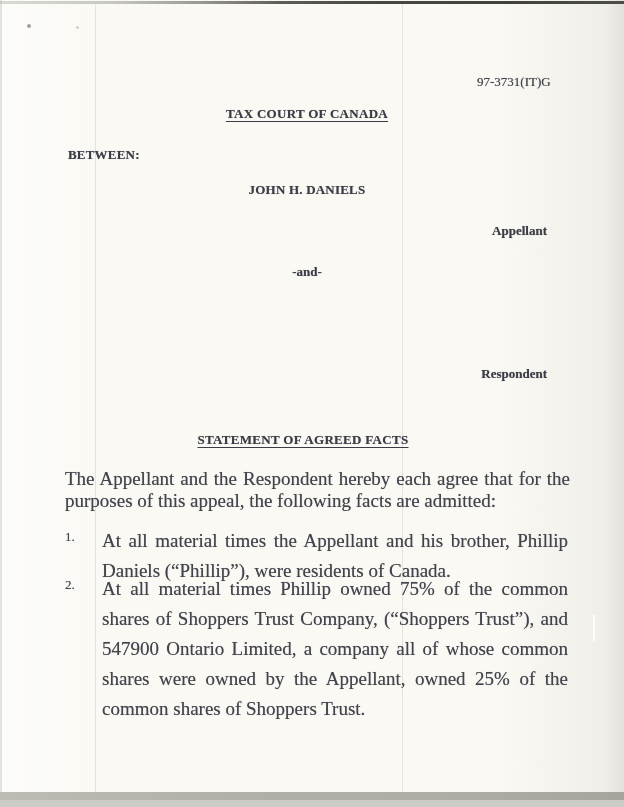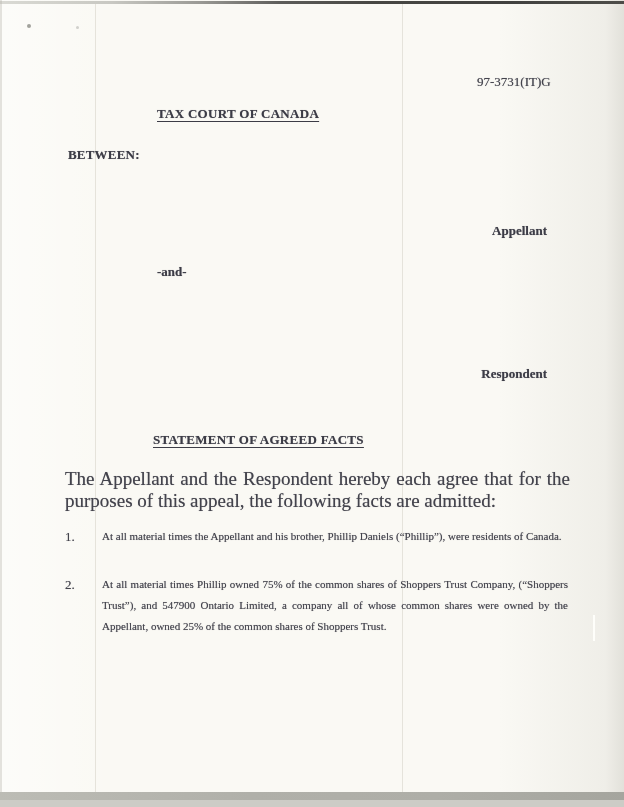--- a/index.html
+++ b/index.html
@@ -27,21 +27,21 @@
     color: #43434c;
     text-shadow: 0 0 0.7px rgba(62,62,74,0.55);
     white-space: nowrap;
   }
   .b { font-weight: bold; color: #3c3c46; }
   .u {
     text-decoration: underline;
     text-decoration-thickness: 1.3px;
     text-underline-offset: 3px;
   }
-  .center { text-align: left; }
+  .center { text-align: center; }
   .right { text-align: right; }
   .flow {
     position: absolute;
     font-size: 19px;
     text-align: justify;
     text-shadow: 0 0 0.7px rgba(62,62,74,0.55);
     white-space: normal;
   }
   .intro { line-height: 21.5px; }
   .fact {
@@ -51,22 +51,22 @@
   }
   .fact-num {
     width: 37px;
     flex: 0 0 37px;
     font-size: 13px;
     text-shadow: 0 0 0.7px rgba(62,62,74,0.55);
   }
   .fact-body {
     width: 466px;
     flex: 0 0 466px;
-    font-size: 11px;
-    line-height: 21px;
+    font-size: 19px;
+    line-height: 30px;
     text-align: justify;
     text-shadow: 0 0 0.7px rgba(62,62,74,0.55);
   }
   .fact .fact-num { line-height: 22.5px; }
   
   .edge-top {
     position: absolute;
     left: 0; top: 1px;
     width: 624px; height: 3px;
     background: linear-gradient(to right,
@@ -129,20 +129,21 @@
   <div class="scratch"></div>
   <div class="edge-bottom-band"></div>
   <div class="edge-bottom-foot"></div>
 
   <div class="txt" style="left:477px; top:74px;">97-3731(IT)G</div>
 
   <div class="txt b u center" style="left:157px; top:106px; width:300px; letter-spacing:0.3px;">TAX COURT OF CANADA</div>
 
   <div class="txt b" style="left:68px; top:147px; letter-spacing:0.2px;">BETWEEN:</div>
 
+  <div class="txt b center" style="left:157px; top:182px; width:300px; letter-spacing:0.2px;">JOHN H. DANIELS</div>
 
   <div class="txt b center" style="left:157px; top:264px; width:300px;">-and-</div>
 
   <div class="txt b right" style="left:397px; top:223px; width:150px;">Appellant</div>
 
 
   <div class="txt b right" style="left:397px; top:366px; width:150px;">Respondent</div>
 
   <div class="txt b u center" style="left:153px; top:432px; width:300px; letter-spacing:0.3px;">STATEMENT OF AGREED FACTS</div>
 

